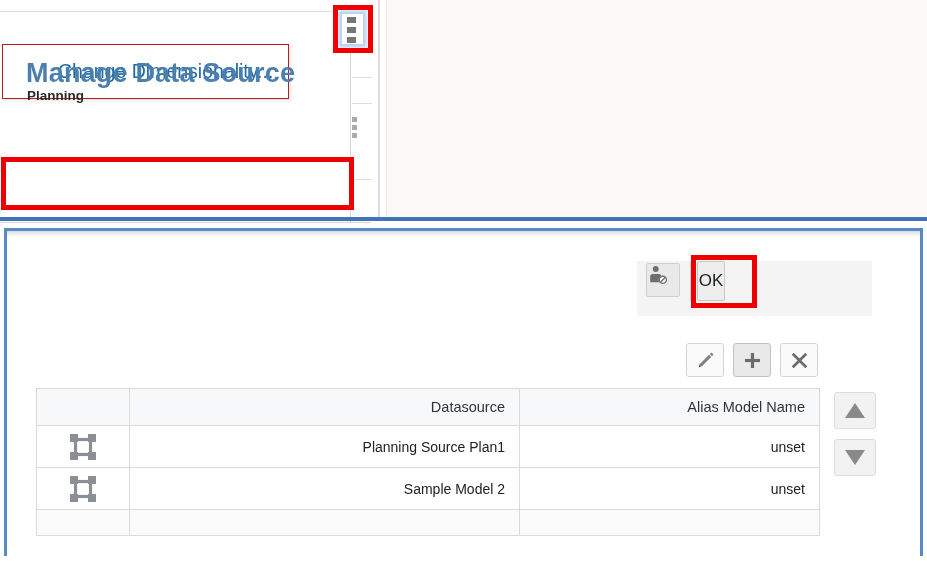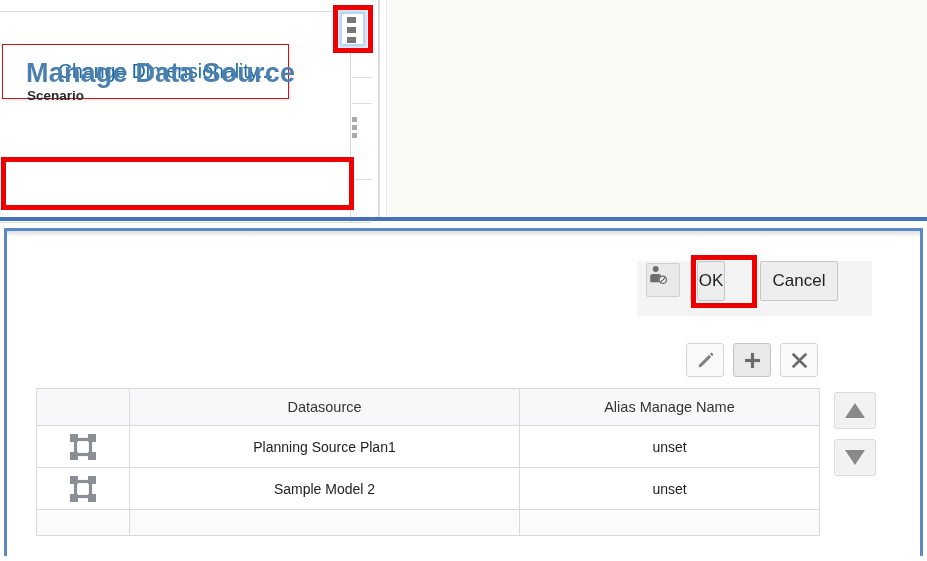--- a/index.html
+++ b/index.html
@@ -255,21 +255,21 @@
     position: absolute;
     left: 36px; top: 388px;
     width: 783px;
     border-collapse: collapse;
     table-layout: fixed;
     font-size: 14px;
     color: #222;
   }
   .dstable th, .dstable td {
     border: 1px solid #dadada;
-    text-align: center;
+    text-align: right;
     padding: 0 14px;
     font-weight: normal;
     box-sizing: border-box;
     overflow: hidden;
     white-space: nowrap;
   }
   .dstable thead th {
     height: 37px;
     background: #f7f8f9;
     color: #333;
@@ -354,35 +354,34 @@
   <div class="redbox-menu"></div>
 
   <div class="dialog">
     <div class="dialog-inner">
       <div class="dialog-topshade"></div>
       <div class="dlg-btnbar"></div>
     </div>
   </div>
 
   <div class="dlg-title">Manage Data Source</div>
-  <div class="dlg-subtitle">Scenario</div>
+  <div class="dlg-subtitle">Planning</div>
 
   <div class="icon-btn-user">
     <svg width="22" height="22" viewBox="0 0 24 24">
       <circle cx="9.5" cy="5.5" r="3.2" fill="#6e6e6e"></circle>
       <path d="M3.5 20 L3.5 13.5 Q3.5 10.8 6.5 10.8 L12.5 10.8 Q15.5 10.8 15.5 13.5 L15.5 20 Z" fill="#6e6e6e"></path>
       <circle cx="17.3" cy="17.3" r="4.6" fill="#ffffff"></circle>
       <circle cx="17.3" cy="17.3" r="3.9" fill="none" stroke="#6e6e6e" stroke-width="1.5"></circle>
       <line x1="14.7" y1="19.9" x2="19.9" y2="14.7" stroke="#6e6e6e" stroke-width="1.5"></line>
     </svg>
   </div>
   <div class="btnbar-sep"></div>
 
   <div class="dlg-btn btn-ok">OK</div>
-  <div class="dlg-btn btn-cancel">Cancel</div>
   <div class="redbox-ok"></div>
 
   <div class="tbl-toolbar">
     <div class="tool-btn">
       <svg width="19" height="19" viewBox="0 0 24 24">
         <path d="M3.5 20.5 L4.6 16.6 L16.4 4.8 L19.2 7.6 L7.4 19.4 Z" fill="#808080"></path>
         <path d="M17.5 3.7 L20.3 6.5 L21.6 5.2 Q22.3 4.5 21.6 3.8 L20.2 2.4 Q19.5 1.7 18.8 2.4 Z" fill="#808080"></path>
         <path d="M3.5 20.5 L6.0 19.9 L4.1 18.0 Z" fill="#606060"></path>
       </svg>
     </div>
@@ -397,21 +396,21 @@
         <path d="M4.6 2.2 L12 9.6 L19.4 2.2 L21.8 4.6 L14.4 12 L21.8 19.4 L19.4 21.8 L12 14.4 L4.6 21.8 L2.2 19.4 L9.6 12 L2.2 4.6 Z" fill="#6b6b6b"></path>
       </svg>
     </div>
   </div>
 
   <table class="dstable">
     <thead>
       <tr>
         <th class="col-icon"></th>
         <th class="col-name">Datasource</th>
-        <th class="col-alias">Alias Manage Name</th>
+        <th class="col-alias">Alias Model Name</th>
       </tr>
     </thead>
     <tbody>
       <tr>
         <td class="col-icon">
           <div class="cell-icon-wrap">
             <svg width="26" height="26" viewBox="0 0 26 26">
               <rect x="0" y="0" width="8" height="8" fill="#8a8f96"></rect>
               <rect x="18" y="0" width="8" height="8" fill="#8a8f96"></rect>
               <rect x="0" y="18" width="8" height="8" fill="#8a8f96"></rect>

